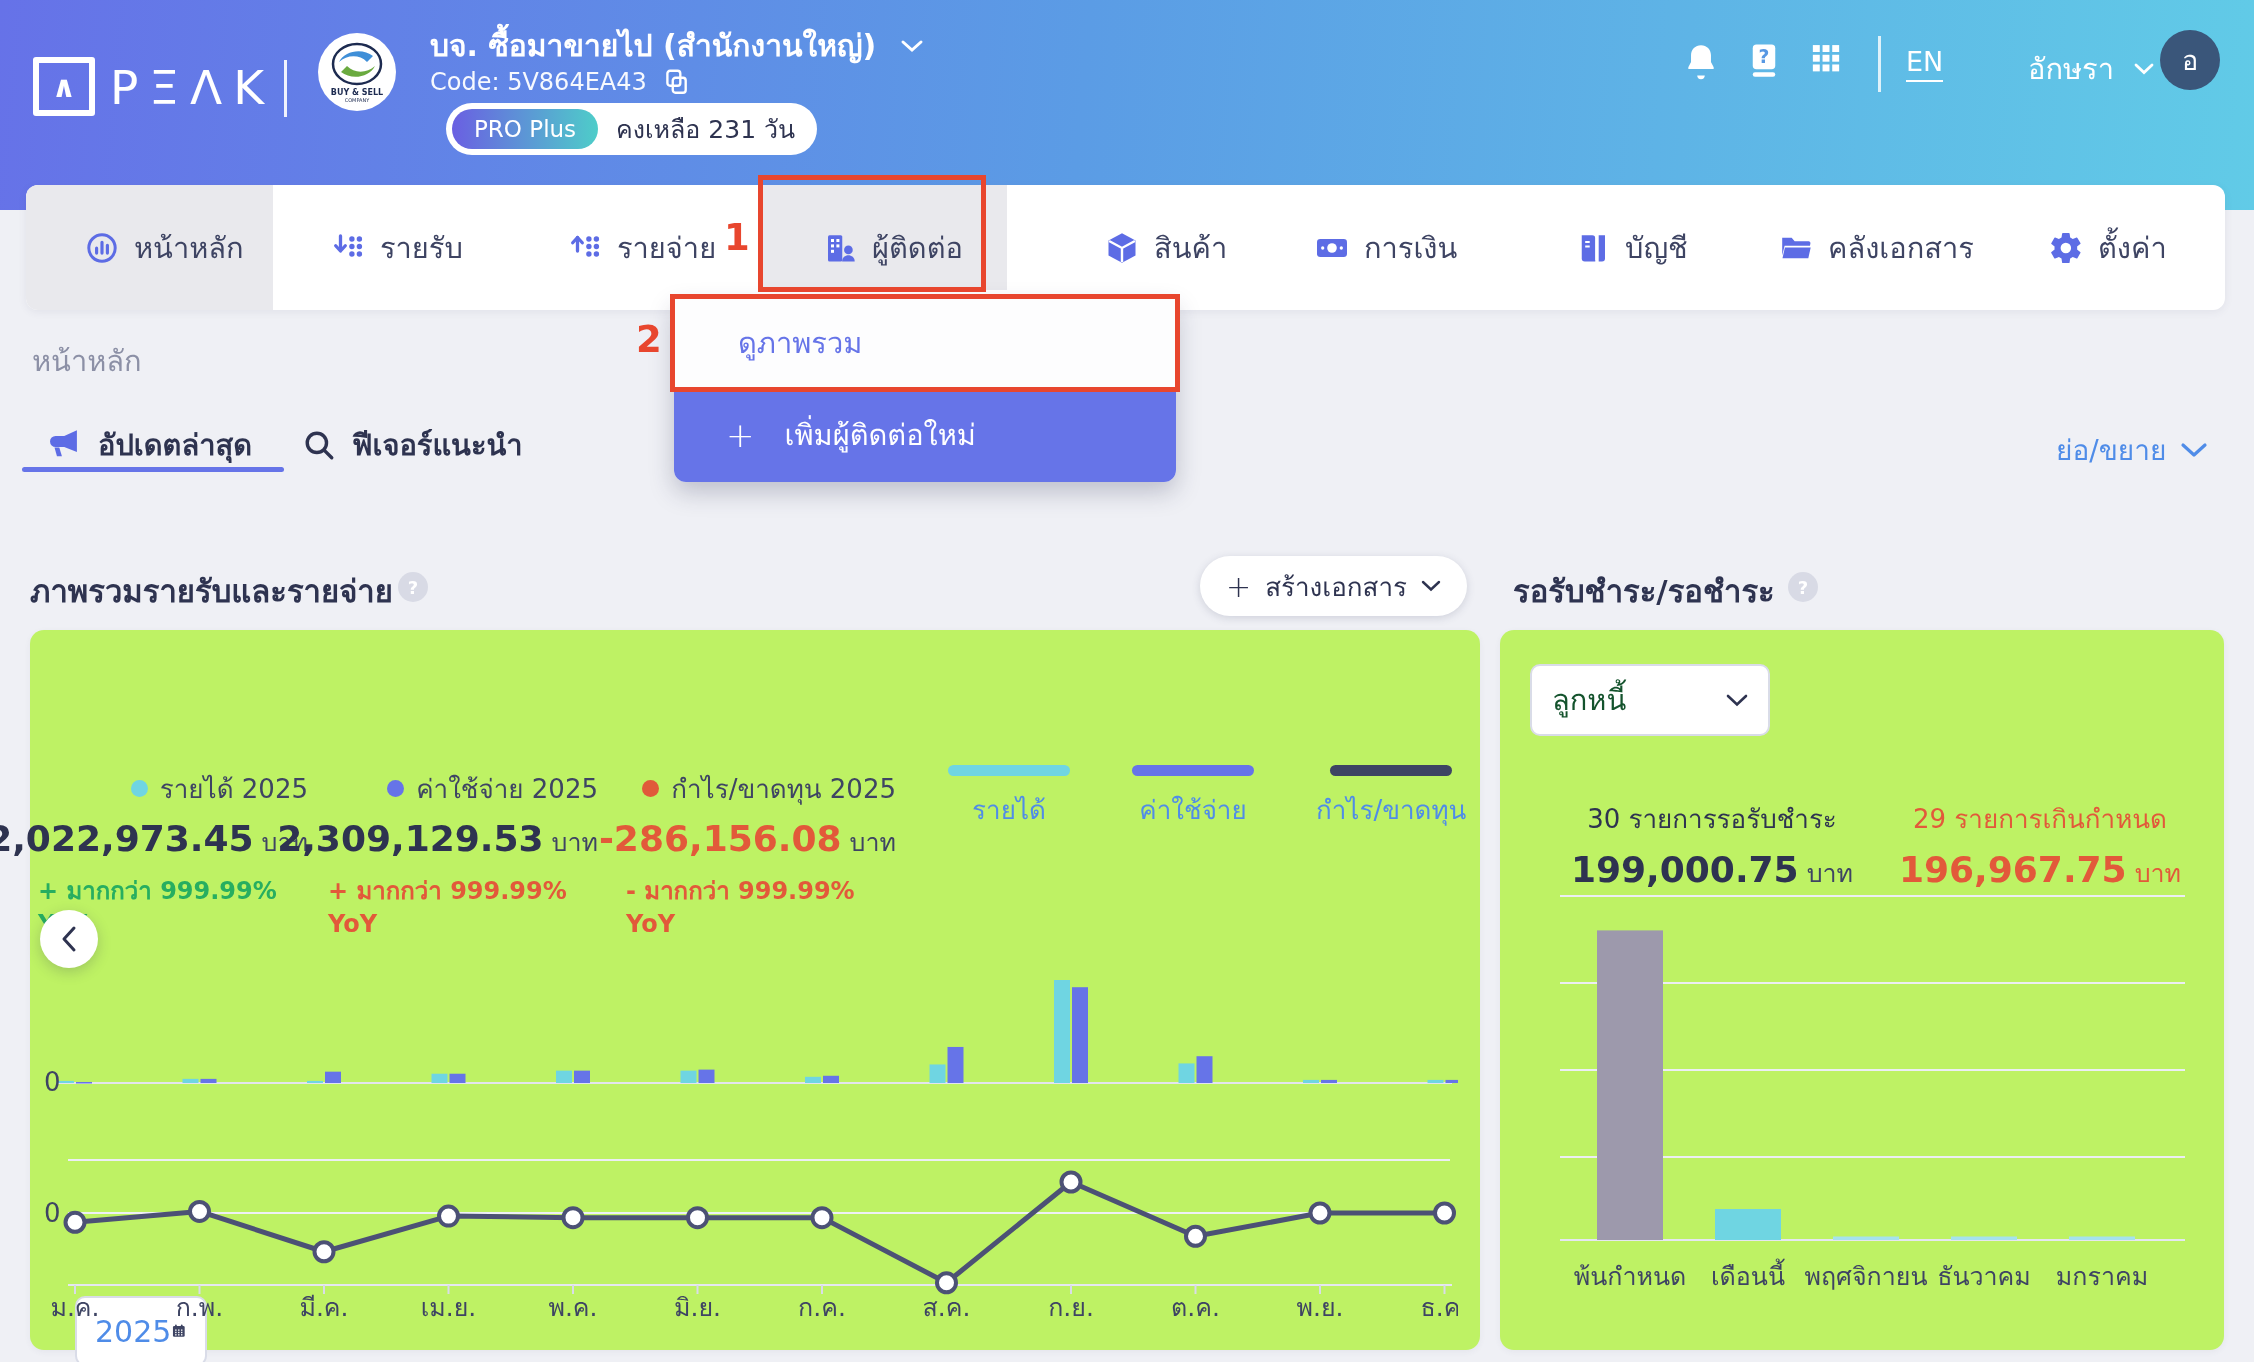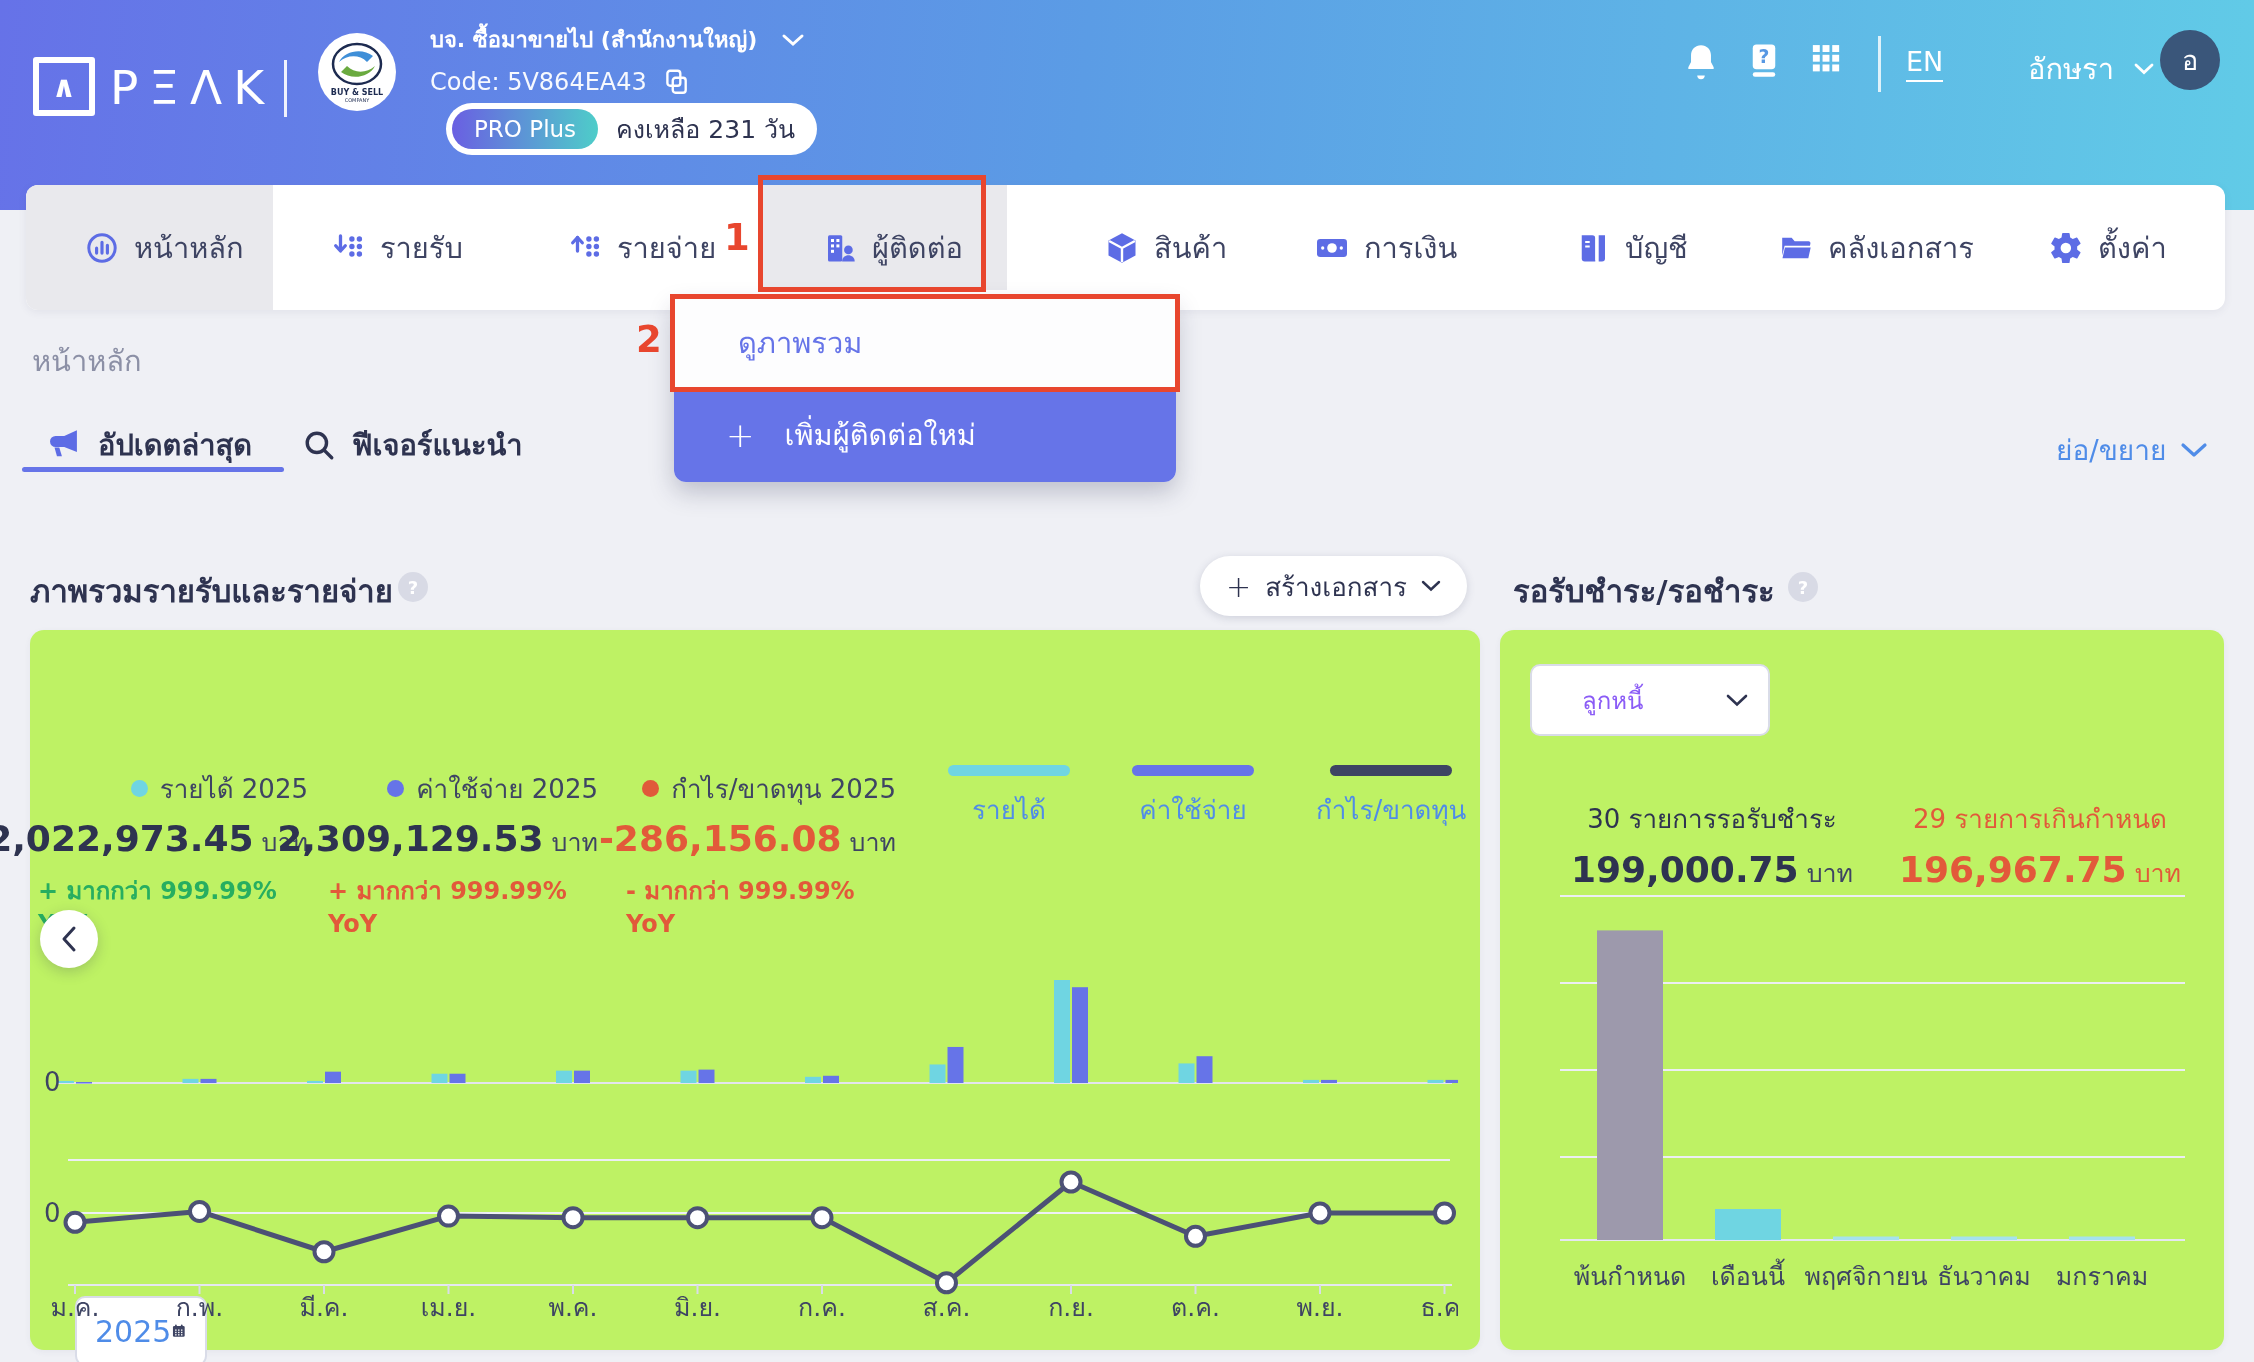--- a/index.html
+++ b/index.html
@@ -11,21 +11,21 @@
 
   
   .topbar{left:0;top:0;width:2254px;height:210px;
     background:linear-gradient(95deg,#6672e8 0%,#5b9ce5 48%,#61cbe7 100%);}
   .logo-square{left:33px;top:57px;width:62px;height:59px;border:6px solid #fff;border-radius:3px;
     color:#fff;font-size:30px;font-weight:bold;display:flex;align-items:center;justify-content:center;}
   .wordmark{left:110px;top:60px;color:#fff;font-size:47px;letter-spacing:11px;font-weight:400;}
   .brand-divider{left:284px;top:60px;width:3px;height:57px;background:rgba(255,255,255,.9);}
   .company-logo{left:318px;top:33px;width:78px;height:78px;border-radius:50%;background:#fff;
     display:flex;flex-direction:column;align-items:center;justify-content:center;}
-  .company-name{left:430px;top:22px;color:#fff;font-size:22px;font-weight:600;}
+  .company-name{left:430px;top:22px;color:#fff;font-size:30px;font-weight:600;}
   .company-code{left:430px;top:68px;color:rgba(255,255,255,.95);font-size:24px;}
   .plan-pill{left:446px;top:103px;height:52px;background:#fff;border-radius:26px;display:flex;align-items:center;padding:0 22px 0 6px;}
   .plan-badge{height:40px;border-radius:20px;background:linear-gradient(90deg,#6a5fe2,#4ecdc9);
     color:#fff;font-size:23px;display:flex;align-items:center;padding:0 22px;}
   .plan-remaining{color:#2e3350;font-size:25px;margin-left:18px;}
   .hdr-divider{left:1878px;top:36px;width:3px;height:56px;background:rgba(255,255,255,.8);}
   .lang{left:1906px;top:46px;color:#fff;font-size:27px;border-bottom:2.5px solid #fff;padding-bottom:3px;cursor:pointer;}
   .username{left:2028px;top:46px;color:#fff;font-size:29px;cursor:pointer;}
   .avatar{left:2160px;top:30px;width:60px;height:60px;border-radius:50%;background:#3a567a;
     color:#fff;font-size:27px;display:flex;align-items:center;justify-content:center;}
@@ -79,21 +79,21 @@
   .stat-yoy{font-size:24px;font-weight:bold;}
   .legend{left:948px;top:765px;display:flex;gap:62px;}
   .legend-item{display:flex;flex-direction:column;align-items:center;gap:13px;cursor:pointer;}
   .legend-line{width:122px;height:11px;border-radius:6px;}
   .legend-label{color:#4f8ce8;font-size:26px;}
   .chev-btn{left:40px;top:910px;width:58px;height:58px;border-radius:50%;background:#fff;
     box-shadow:0 4px 14px rgba(40,44,80,.22);display:flex;align-items:center;justify-content:center;cursor:pointer;z-index:5;}
 
   .select-box{left:1530px;top:664px;width:240px;height:72px;border:2px solid #d9dce8;border-radius:10px;
     background:#fff;display:flex;align-items:center;justify-content:space-between;padding:0 20px;cursor:pointer;}
-  .select-text{color:#8b5cf6;font-size:24px;margin-left:30px;}
+  .select-text{color:#14532d;font-size:29px;}
   .rstat{position:absolute;width:320px;display:flex;flex-direction:column;align-items:center;gap:10px;}
   .rstat-label{font-size:26px;color:#2e3350;}
   .rstat-value{font-size:36px;font-weight:bold;color:#2e3350;}
 </style>
 </head>
 <body>
 
 <div id="app">
 
   <header class="abs topbar">

